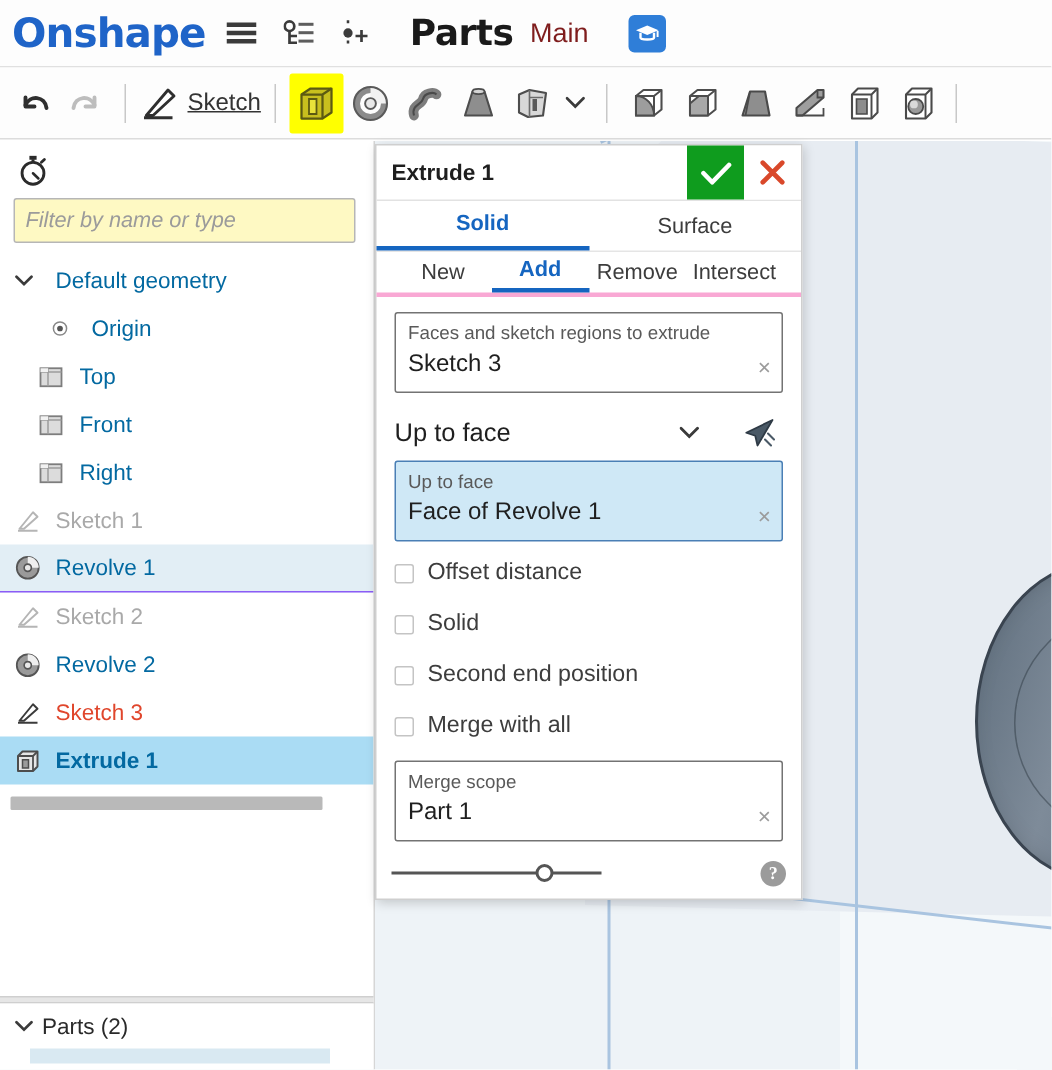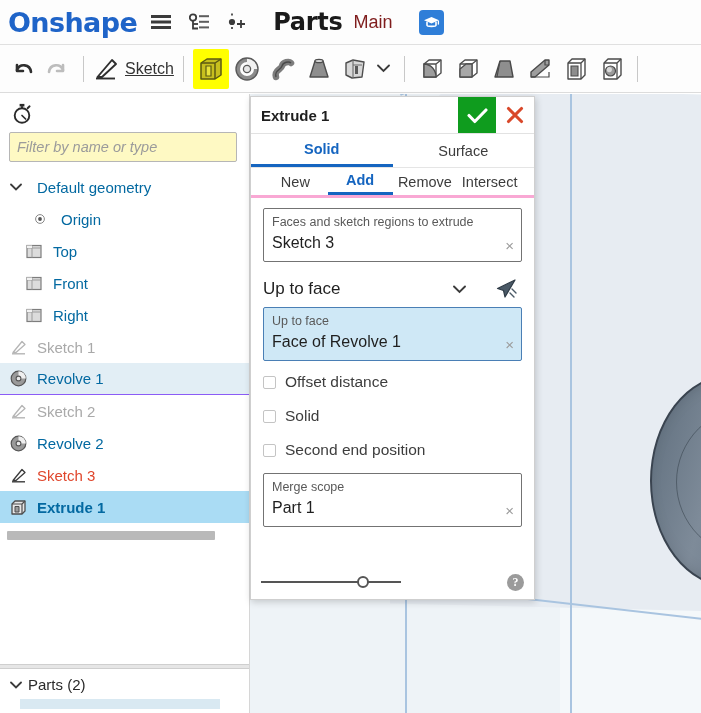--- a/index.html
+++ b/index.html
@@ -630,20 +630,24 @@
       <span class="cb-label">Offset distance</span>
     </div>
     <div class="cb-row">
       <span class="cb-box"></span>
       <span class="cb-label">Solid</span>
     </div>
     <div class="cb-row">
       <span class="cb-box"></span>
       <span class="cb-label">Second end position</span>
     </div>
+    <div class="cb-row">
+      <span class="cb-box"></span>
+      <span class="cb-label">Merge with all</span>
+    </div>
 
     <div class="query-box" id="merge-scope-box">
       <div class="query-label">Merge scope</div>
       <div class="query-value">Part 1</div>
       <div class="query-clear">×</div>
     </div>
   </div>
 
   <div id="dlg-footer">
     <div id="opacity-slider">

